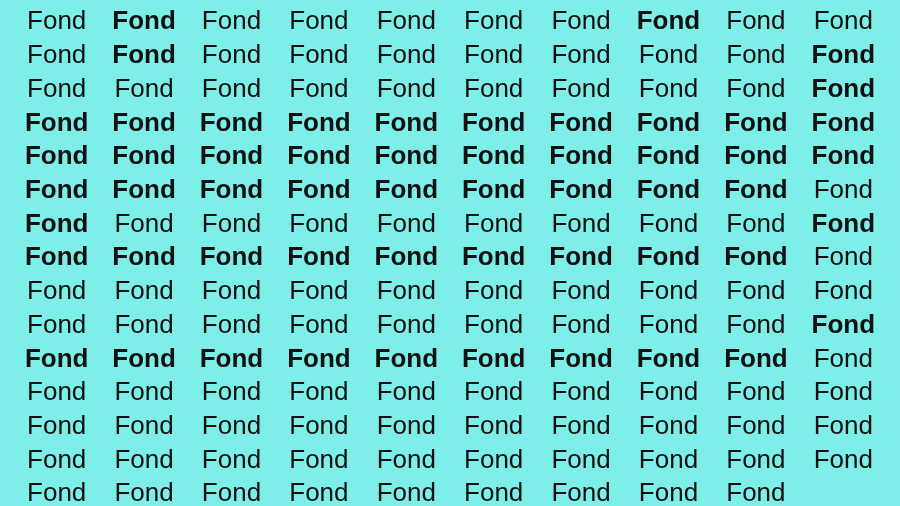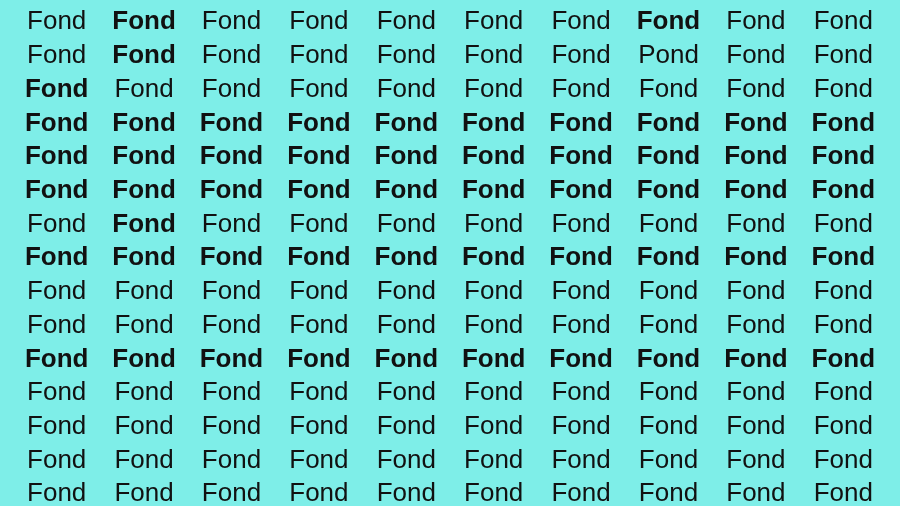--- a/index.html
+++ b/index.html
@@ -49,21 +49,20 @@
     <div class="cell bold">Fond</div>
     <div class="cell normal">Fond</div>
     <div class="cell normal">Fond</div>
     <div class="cell normal">Fond</div>
     <div class="cell bold">Fond</div>
     <div class="cell normal">Fond</div>
     <div class="cell normal">Fond</div>
     <div class="cell normal">Fond</div>
     <div class="cell normal">Fond</div>
     <div class="cell normal">Fond</div>
-    <div class="cell normal">Pond</div>
     <div class="cell normal">Fond</div>
     <div class="cell normal">Fond</div>
     <div class="cell bold">Fond</div>
     <div class="cell normal">Fond</div>
     <div class="cell normal">Fond</div>
     <div class="cell normal">Fond</div>
     <div class="cell normal">Fond</div>
     <div class="cell normal">Fond</div>
     <div class="cell normal">Fond</div>
     <div class="cell normal">Fond</div>

